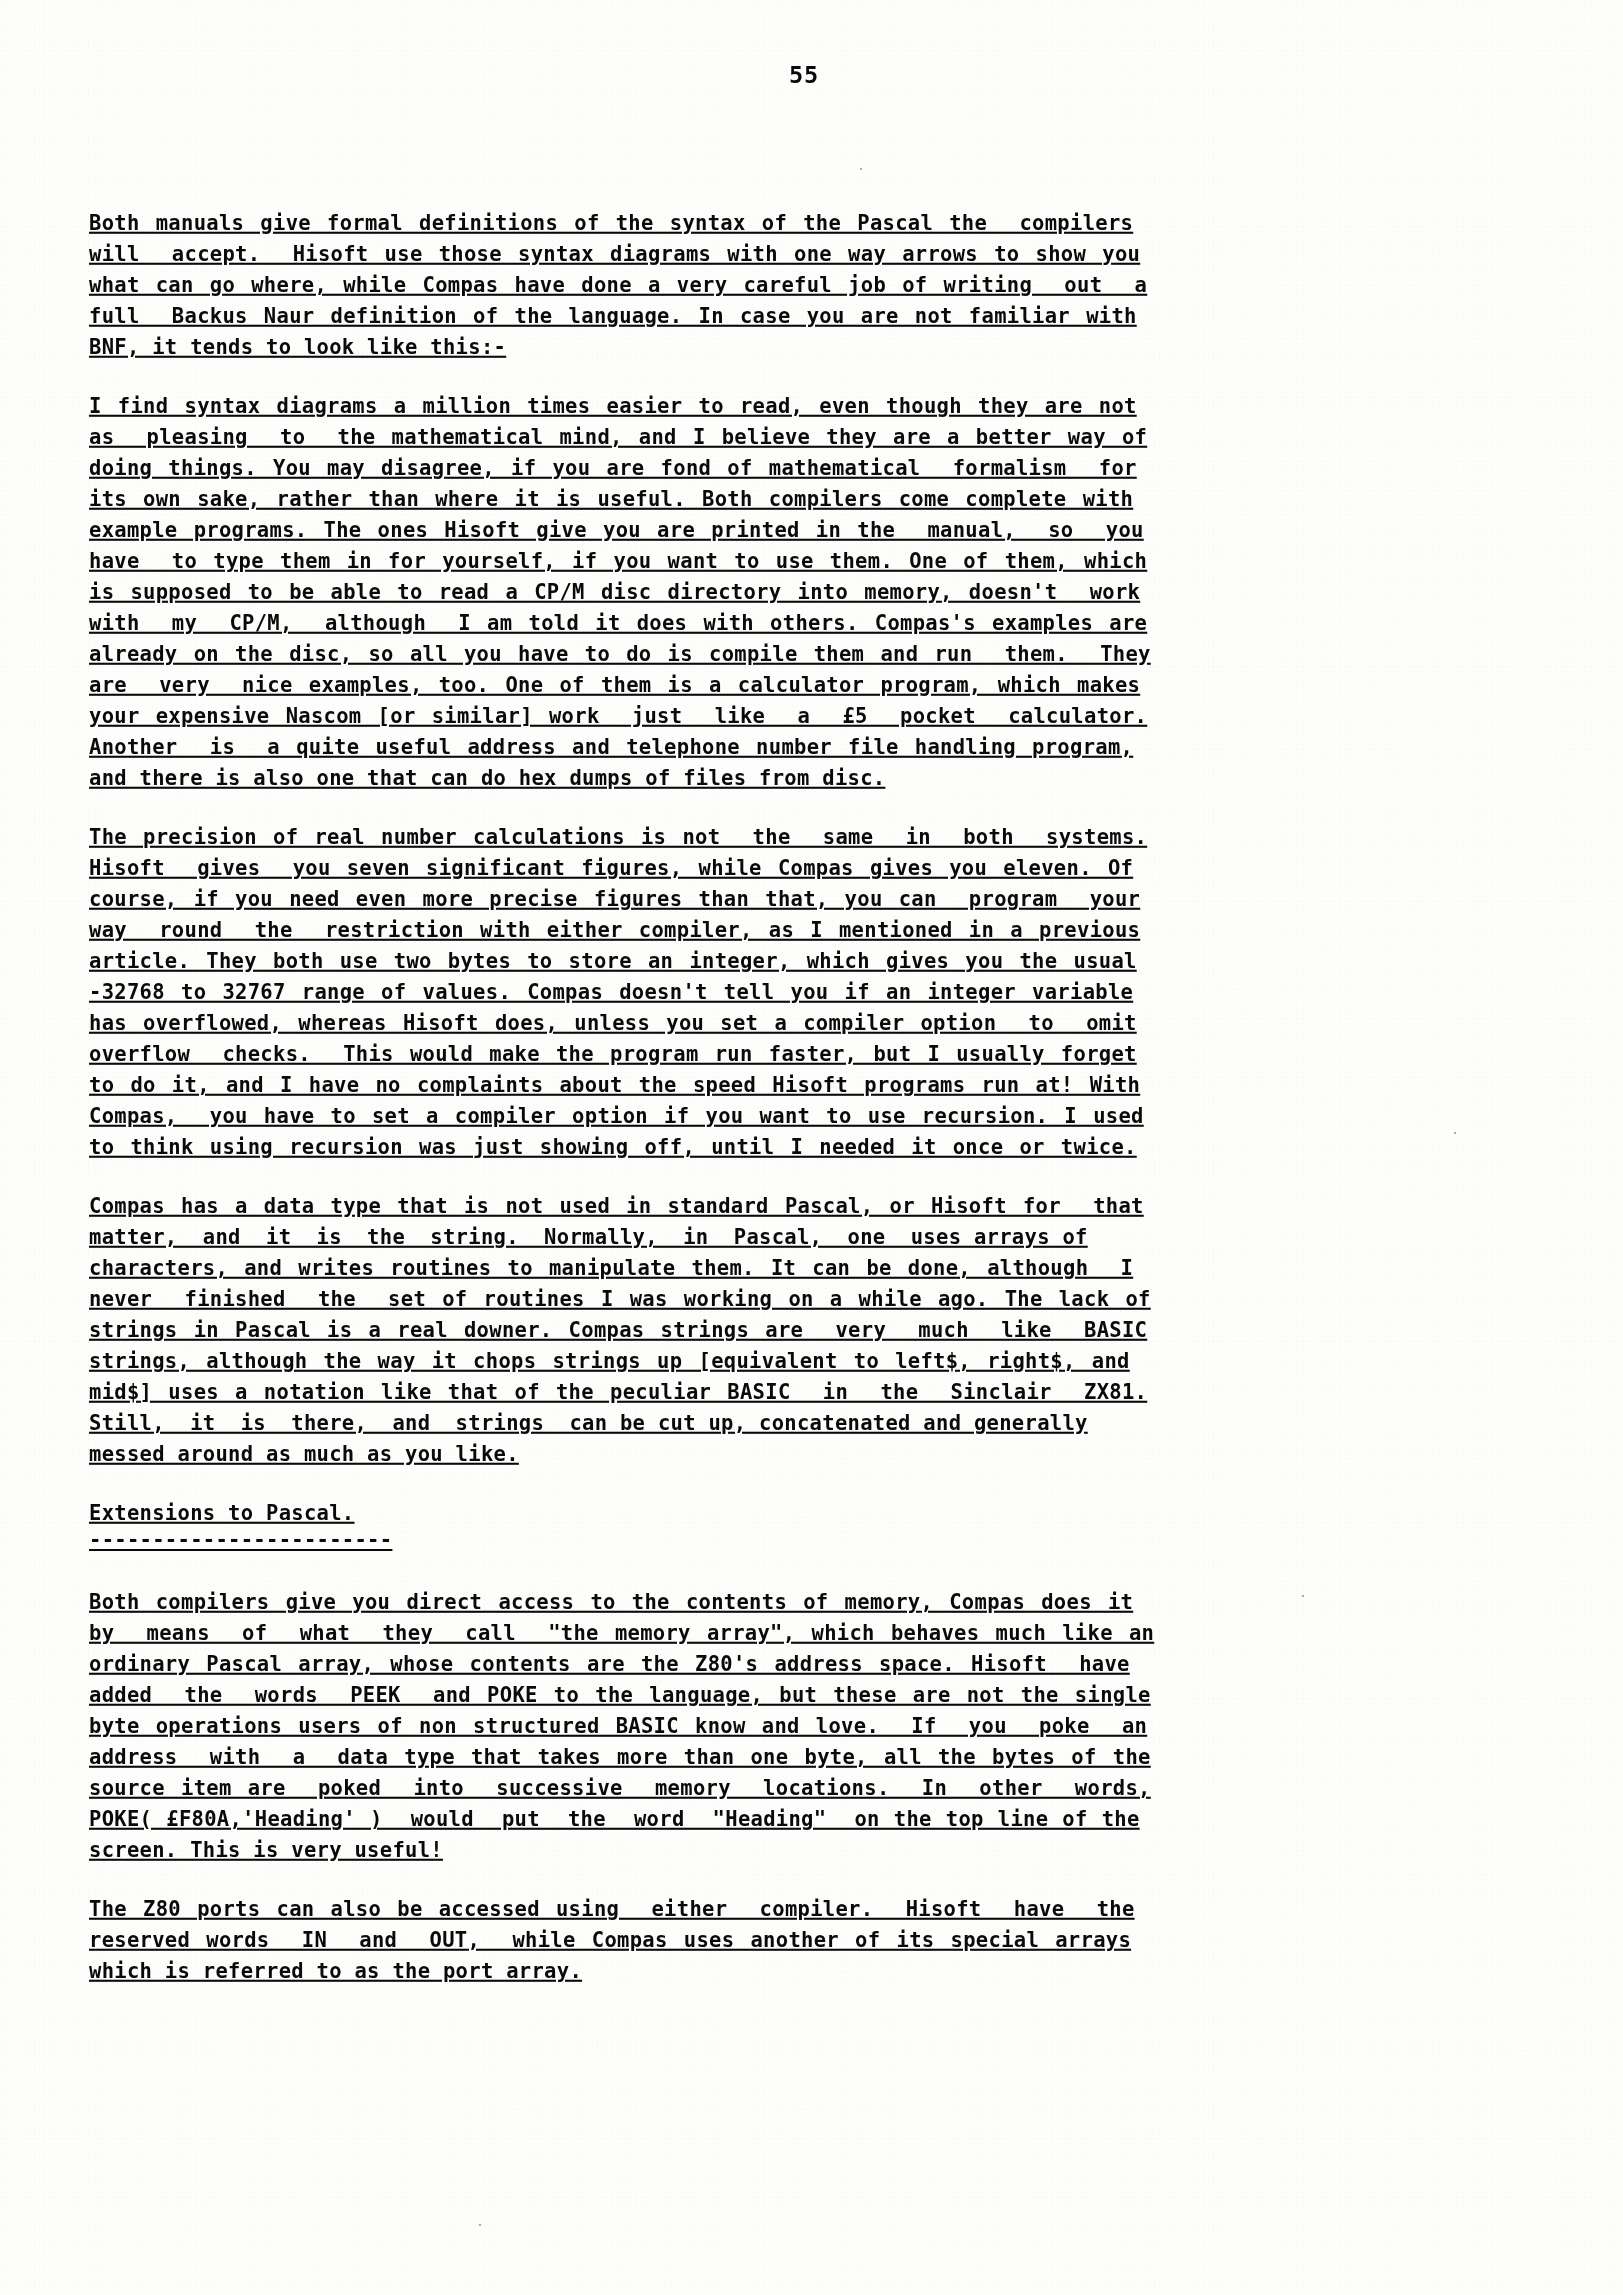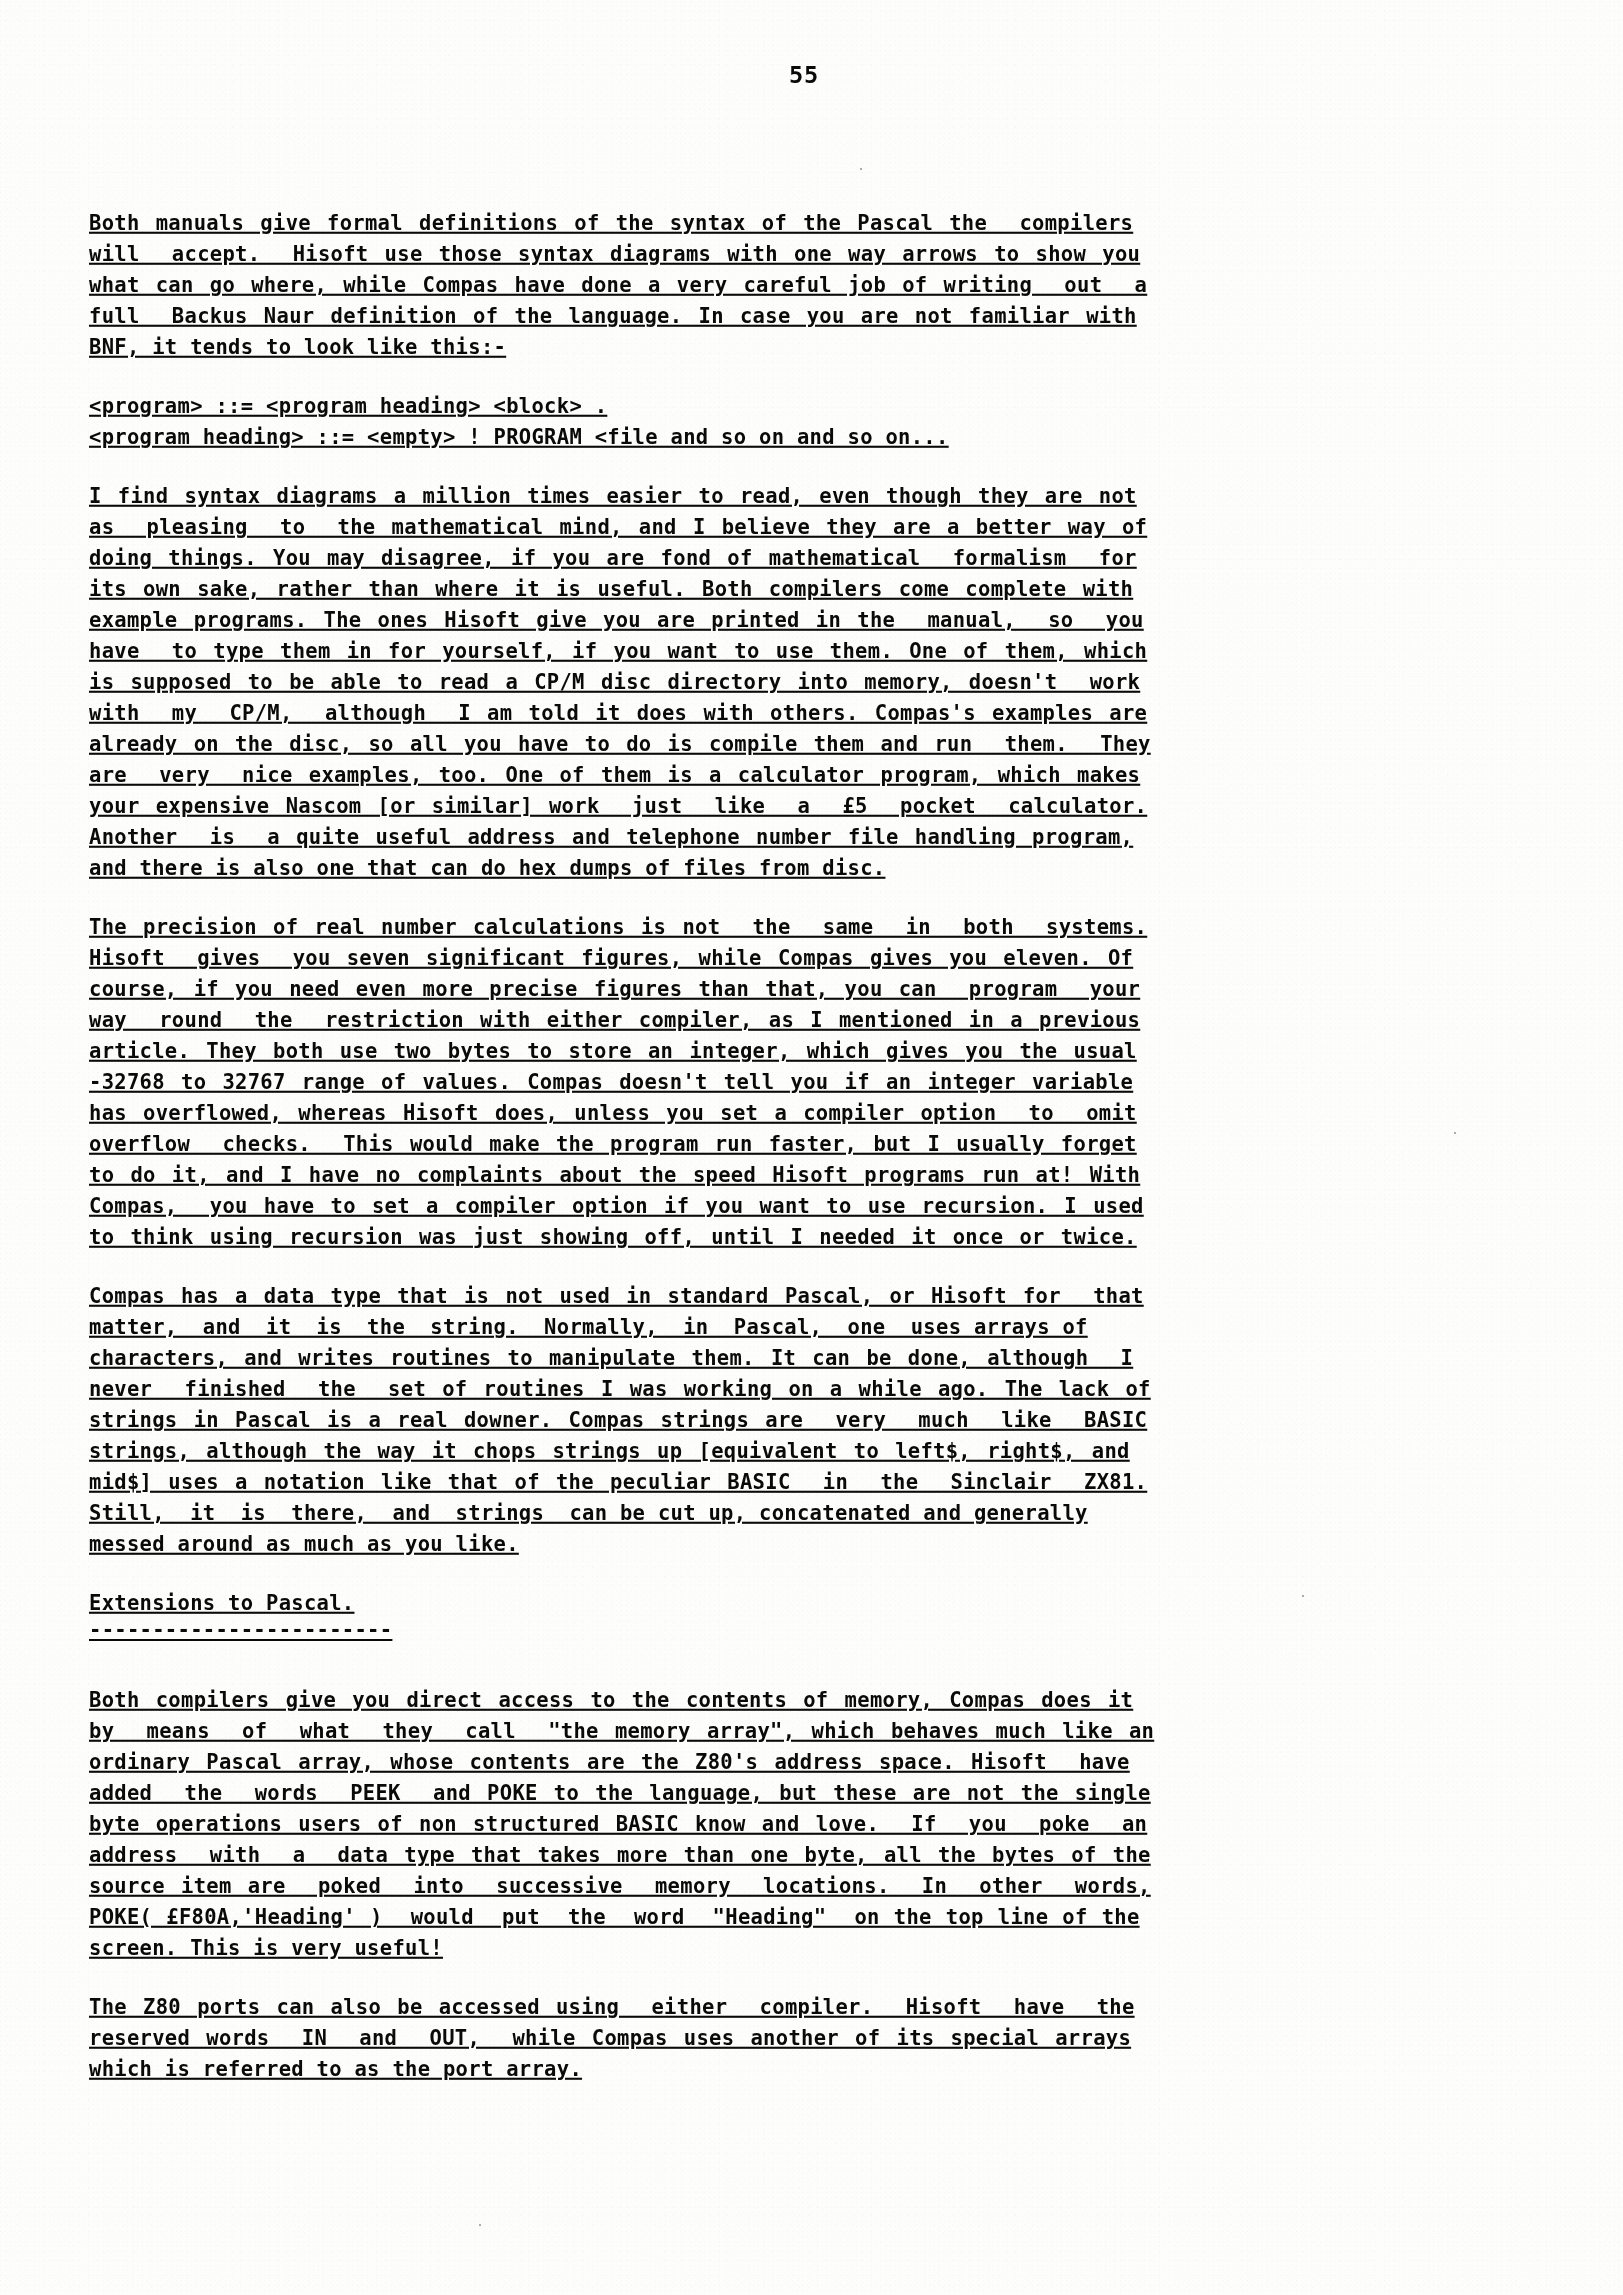--- a/index.html
+++ b/index.html
@@ -38,21 +38,21 @@
     position: absolute;
     left: 89px;
     top: 208px;
     width: 1450px;
   }
 
   .para {
     margin: 0 0 28px 0;
     text-decoration: underline;
   }
-  .para.tight { margin-bottom: 12px; }
+  .para.tight { margin-bottom: 4px; }
 
   .ln {
     display: block;
     white-space: pre;
     font-size: 20.5px;
     line-height: 31px;
     font-weight: 700;
     letter-spacing: 0.3px;
     transform: scaleY(1.04);
     transform-origin: left bottom;
@@ -103,24 +103,20 @@
 <div class="body-text">
 
   <div class="para">
     <span class="ln j2">Both manuals give formal definitions of the syntax of the Pascal the  compilers</span>
     <span class="ln j2">will  accept.  Hisoft use those syntax diagrams with one way arrows to show you</span>
     <span class="ln j2">what can go where, while Compas have done a very careful job of writing  out  a</span>
     <span class="ln j2">full  Backus Naur definition of the language. In case you are not familiar with</span>
     <span class="ln j">BNF, it tends to look like this:-</span>
   </div>
 
-  <div class="para">
-    <span class="ln j">&lt;program&gt; ::= &lt;program heading&gt; &lt;block&gt; .</span>
-    <span class="ln j">&lt;program heading&gt; ::= &lt;empty&gt; ! PROGRAM &lt;file and so on and so on...</span>
-  </div>
 
   <div class="para">
     <span class="ln j2">I find syntax diagrams a million times easier to read, even though they are not</span>
     <span class="ln j2">as  pleasing  to  the mathematical mind, and I believe they are a better way of</span>
     <span class="ln j2">doing things. You may disagree, if you are fond of mathematical  formalism  for</span>
     <span class="ln j2">its own sake, rather than where it is useful. Both compilers come complete with</span>
     <span class="ln j2">example programs. The ones Hisoft give you are printed in the  manual,  so  you</span>
     <span class="ln j2">have  to type them in for yourself, if you want to use them. One of them, which</span>
     <span class="ln j2">is supposed to be able to read a CP/M disc directory into memory, doesn't  work</span>
     <span class="ln j2">with  my  CP/M,  although  I am told it does with others. Compas's examples are</span>

